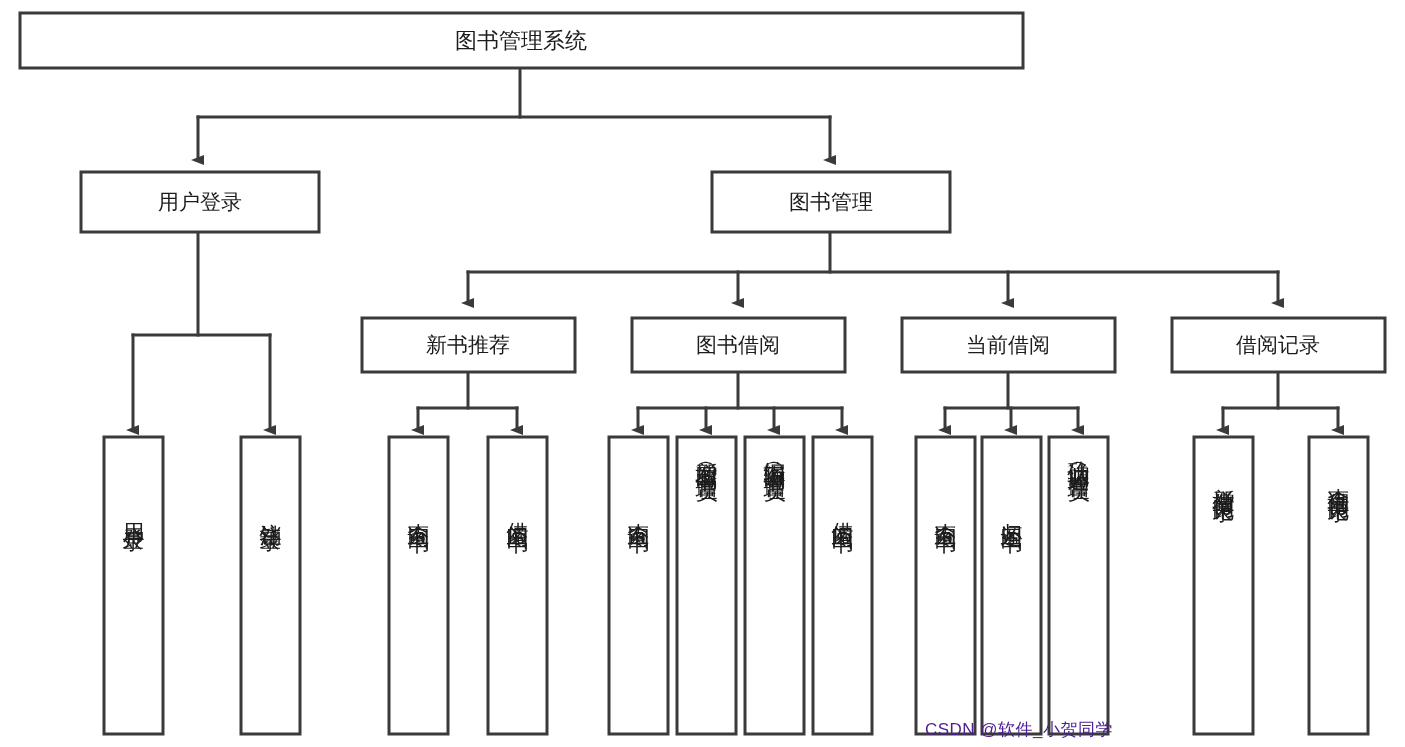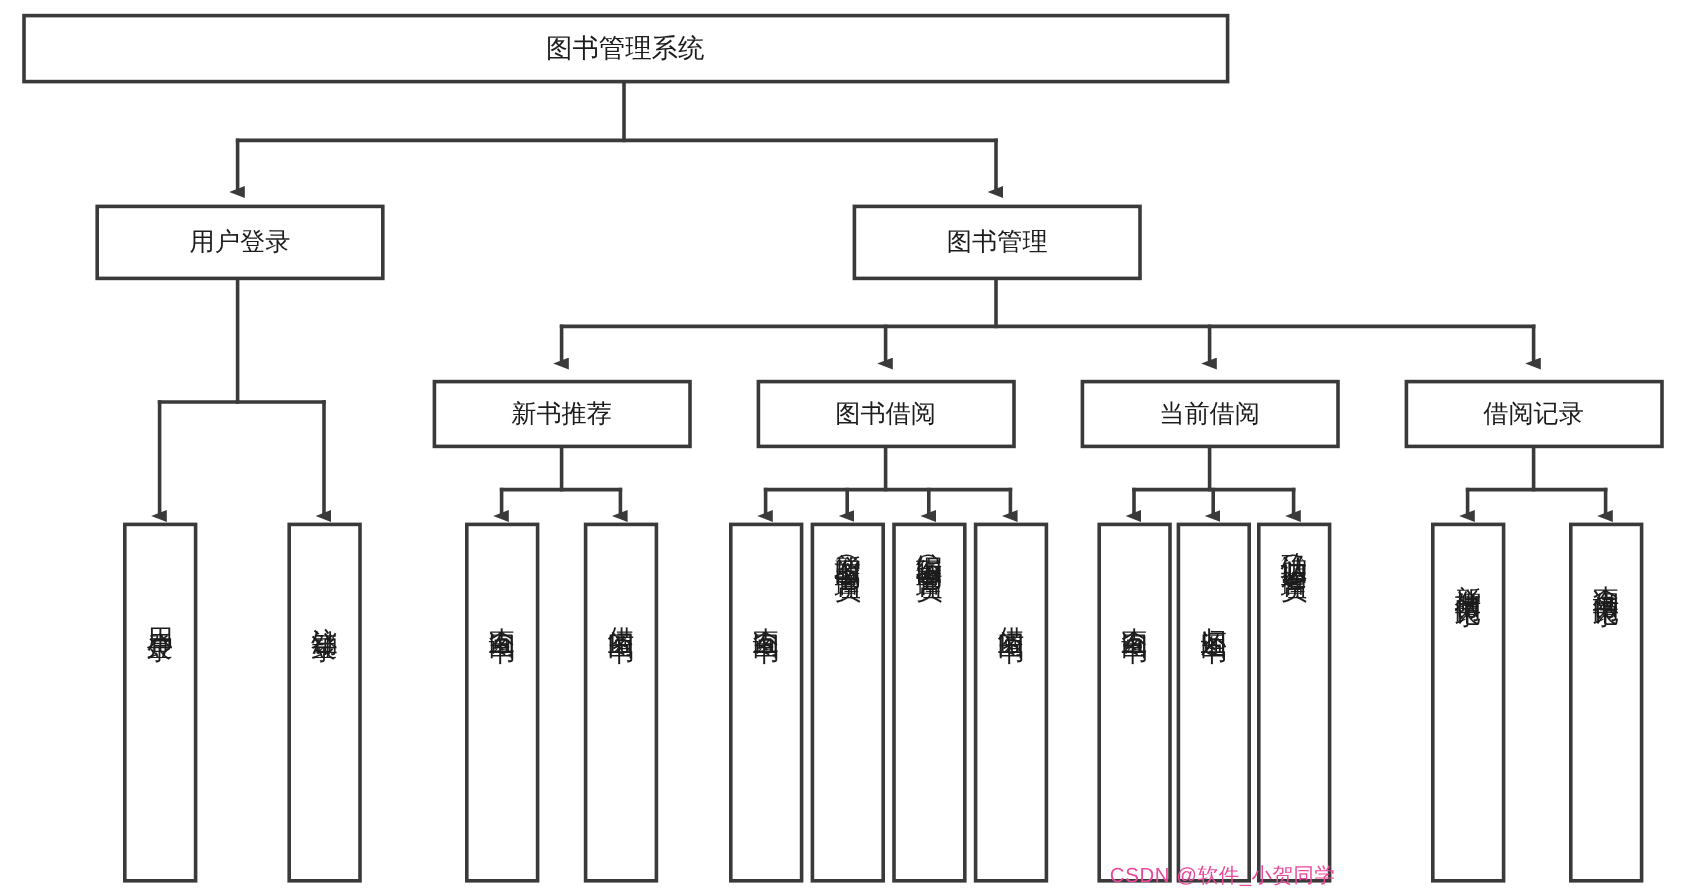--- a/index.html
+++ b/index.html
@@ -69,21 +69,21 @@
     letter-spacing: 3px;
     color: #1c1c1c;
     white-space: nowrap;
   }
   .watermark {
     position: absolute;
     right: 8px;
     bottom: 6px;
     font-family: "Liberation Sans", "DejaVu Sans", sans-serif;
     font-size: 17px;
-    color: #ec4899;
+    color: #4c1d95;
     letter-spacing: 0.5px;
     white-space: nowrap;
   }
 </style>
 </head>
 <body>
 
 <div id="diagram-root">
 
   <svg class="flow" viewBox="0 0 1405 747" xmlns="http://www.w3.org/2000/svg">

